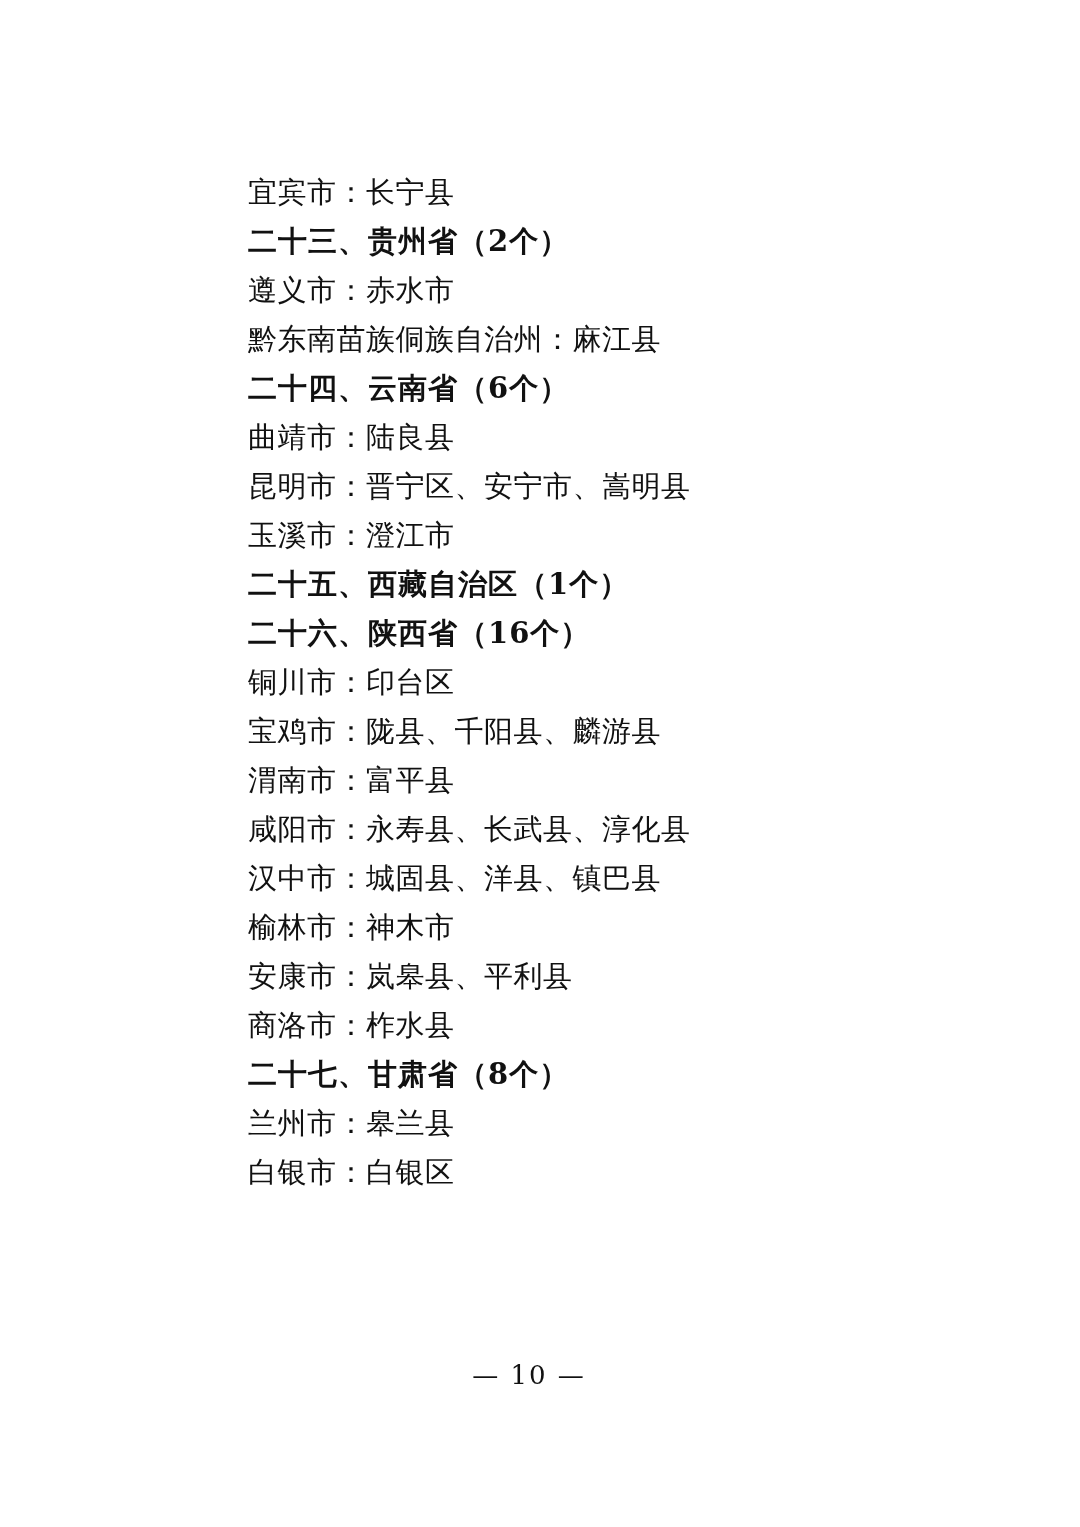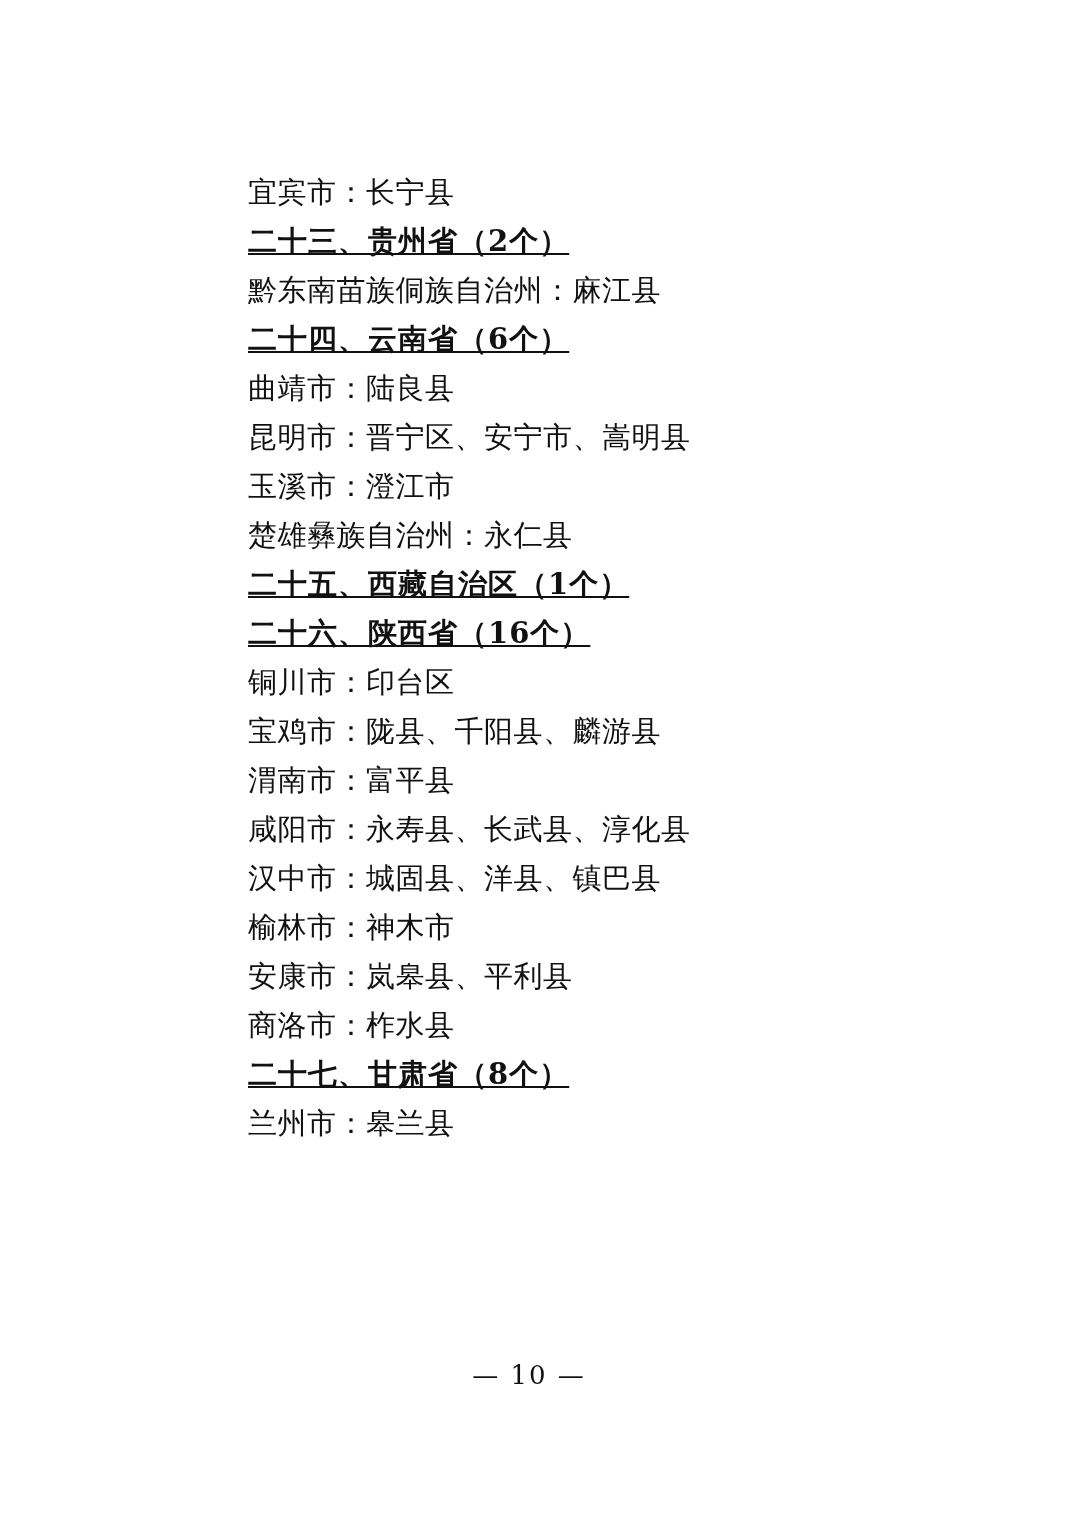--- a/index.html
+++ b/index.html
@@ -37,21 +37,20 @@
     letter-spacing: 0.5px;
   }
   .line.body {
     padding-left: 28px;
     font-weight: 400;
   }
   .line.heading {
     padding-left: 28px;
     font-weight: 700;
     letter-spacing: 1px;
-    text-decoration: underline;
   }
   .footer {
     position: absolute;
     left: 0;
     top: 1360px;
     width: 1002px;
     text-align: center;
     font-size: 26px;
     letter-spacing: 2px;
     color: #111;
@@ -59,35 +58,36 @@
   }
 </style>
 </head>
 <body>
 
 <div class="page">
   <div class="content">
 
     <div class="line body">宜宾市：长宁县</div>
     <div class="line heading">二十三、贵州省（2个）</div>
+    <div class="line body">遵义市：赤水市</div>
     <div class="line body">黔东南苗族侗族自治州：麻江县</div>
     <div class="line heading">二十四、云南省（6个）</div>
     <div class="line body">曲靖市：陆良县</div>
     <div class="line body">昆明市：晋宁区、安宁市、嵩明县</div>
     <div class="line body">玉溪市：澄江市</div>
-    <div class="line body">楚雄彝族自治州：永仁县</div>
     <div class="line heading">二十五、西藏自治区（1个）</div>
     <div class="line heading">二十六、陕西省（16个）</div>
     <div class="line body">铜川市：印台区</div>
     <div class="line body">宝鸡市：陇县、千阳县、麟游县</div>
     <div class="line body">渭南市：富平县</div>
     <div class="line body">咸阳市：永寿县、长武县、淳化县</div>
     <div class="line body">汉中市：城固县、洋县、镇巴县</div>
     <div class="line body">榆林市：神木市</div>
     <div class="line body">安康市：岚皋县、平利县</div>
     <div class="line body">商洛市：柞水县</div>
     <div class="line heading">二十七、甘肃省（8个）</div>
     <div class="line body">兰州市：皋兰县</div>
+    <div class="line body">白银市：白银区</div>
 
   </div>
 
   <div class="footer">— 10 —</div>
 </div>
 
 </body></html>

